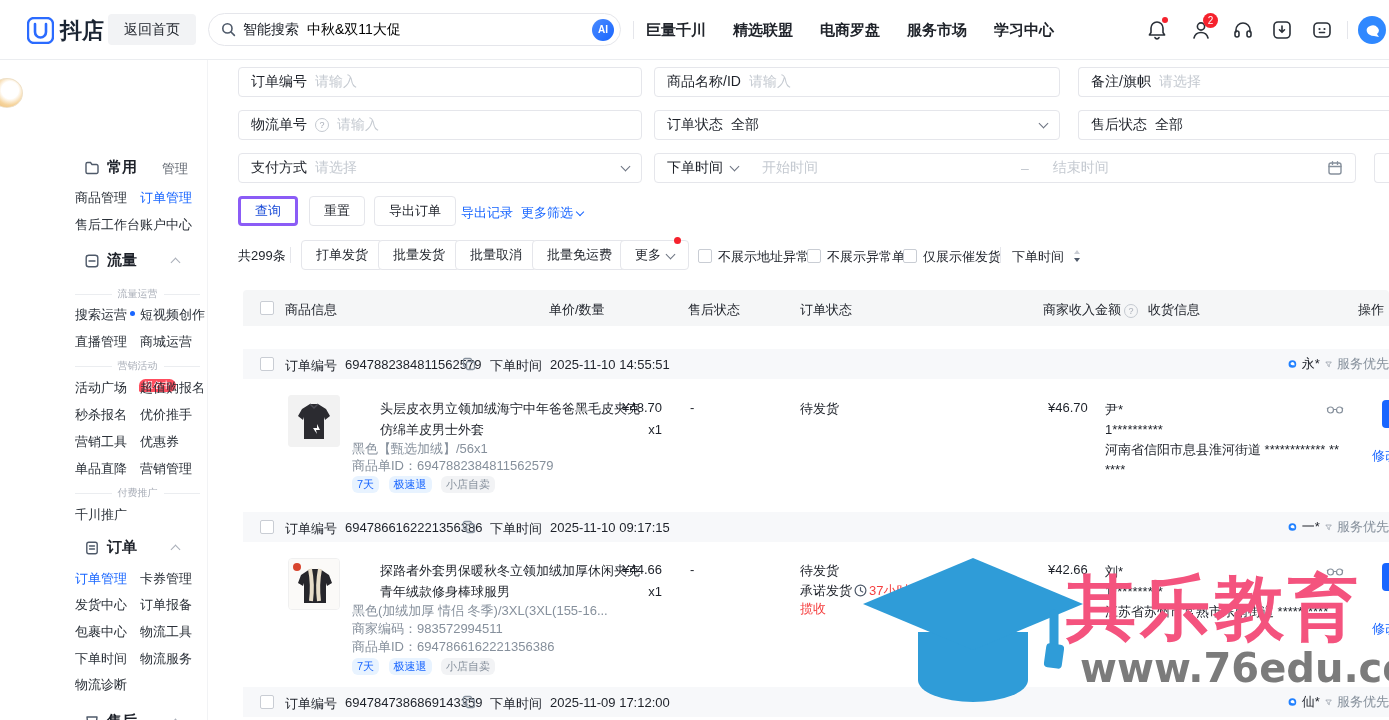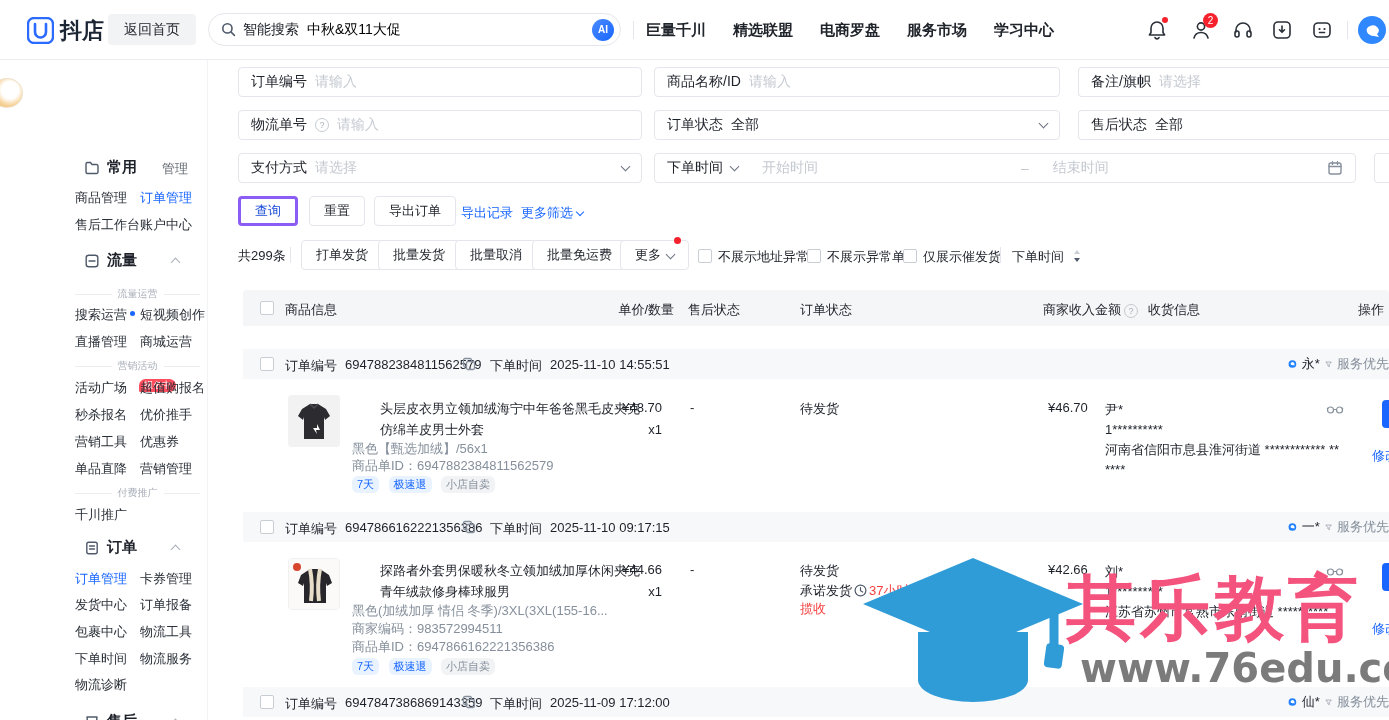--- a/index.html
+++ b/index.html
@@ -307,21 +307,21 @@
   <span>下单时间</span>
   <svg class="ic" style="display:inline-block;vertical-align:-2px;margin-left:4px" width="10" height="14" viewBox="0 0 10 14">
     <path d="M5 1 L8 5 H2z" fill="#c9cdd4"></path>
       <path d="M5 13 L2 9 h6z" fill="#4e5969"></path>
   </svg>
 </div>
 
 <div class="thead">
   <span class="cb abs" style="left:17px;top:11px"></span>
   <span class="th" style="left:42px">商品信息</span>
-  <span class="th" style="left:329px;width:102px;text-align:right">单价/数量</span>
+  <span class="th" style="left:306px;width:102px;text-align:left">单价/数量</span>
   <span class="th" style="left:445px">售后状态</span>
   <span class="th" style="left:557px">订单状态</span>
   <span class="th" style="left:800px"><span>商家收入金额</span><span class="qmark" style="display:inline-block;margin-left:3px;vertical-align:0px">?</span></span>
   <span class="th" style="left:905px">收货信息</span>
   <span class="th" style="left:1115px">操作</span>
 </div>
 
 <div class="ghdr" style="top:349px">
   <span class="cb abs" style="left:17px;top:8px"></span>
   <span class="gh-txt" style="left:42px">订单编号</span>

